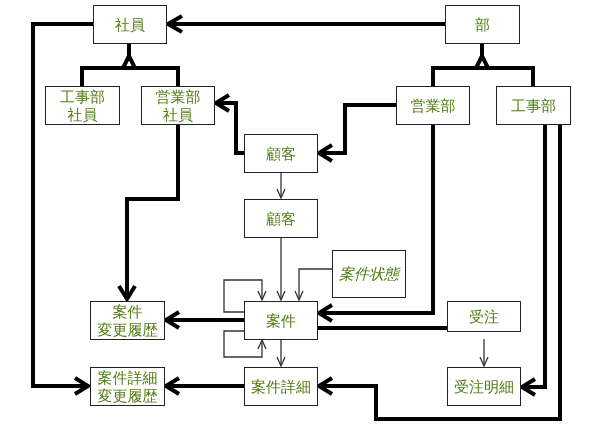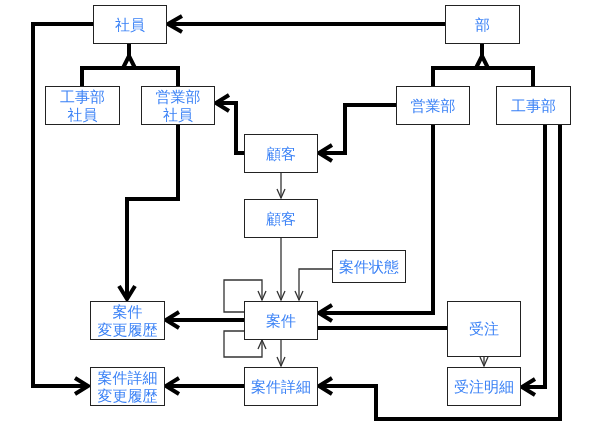--- a/index.html
+++ b/index.html
@@ -2,21 +2,21 @@
 <html><head>
   <meta charset="utf-8">
   <style>
     html, body { margin: 0; padding: 0; background: #ffffff; }
     body { width: 600px; height: 425px; position: relative; overflow: hidden;
            font-family: "DejaVu Serif", "Liberation Serif", serif; }
     svg { position: absolute; left: 0; top: 0; }
     .box { position: absolute; box-sizing: border-box; border: 1.3px solid #222;
            background: #fff; display: flex; flex-direction: column;
            align-items: center; justify-content: center; font-size: 15px;
-           line-height: 18px; color: #3b82f6; text-align: center; }
+           line-height: 18px; color: #4d7c0f; text-align: center; }
     .box span { display: block; white-space: nowrap; }
   </style>
 </head>
 <body>
 
 <svg width="600" height="425" viewBox="0 0 600 425">
   <g fill="none" stroke="#000" stroke-width="4" stroke-linejoin="miter">
 
     <path d="M445 24 H168"></path>
     <path d="M182 16 L168 24 L182 32"></path>
@@ -102,31 +102,31 @@
 </div>
 <div class="box" style="left:496px;top:86px;width:75px;height:39px;">
   <span>工事部</span>
 </div>
 <div class="box" style="left:244px;top:134px;width:74px;height:39px;">
   <span>顧客</span>
 </div>
 <div class="box" style="left:244px;top:199px;width:74px;height:39px;">
   <span>顧客</span>
 </div>
-<div class="box" style="left:332px;top:250px;width:74px;height:33px;">
+<div class="box" style="left:332px;top:250px;width:74px;height:48px;font-style:italic;">
   <span>案件状態</span>
 </div>
 <div class="box" style="left:244px;top:301px;width:74px;height:39px;">
   <span>案件</span>
 </div>
 <div class="box" style="left:90px;top:301px;width:75px;height:39px;">
   <span>案件</span>
   <span>変更履歴</span>
 </div>
-<div class="box" style="left:447px;top:301px;width:74px;height:56px;">
+<div class="box" style="left:447px;top:301px;width:74px;height:31px;">
   <span>受注</span>
 </div>
 <div class="box" style="left:244px;top:367px;width:74px;height:39px;">
   <span>案件詳細</span>
 </div>
 <div class="box" style="left:90px;top:367px;width:75px;height:39px;">
   <span>案件詳細</span>
   <span>変更履歴</span>
 </div>
 <div class="box" style="left:447px;top:367px;width:74px;height:39px;align-items:center;">

